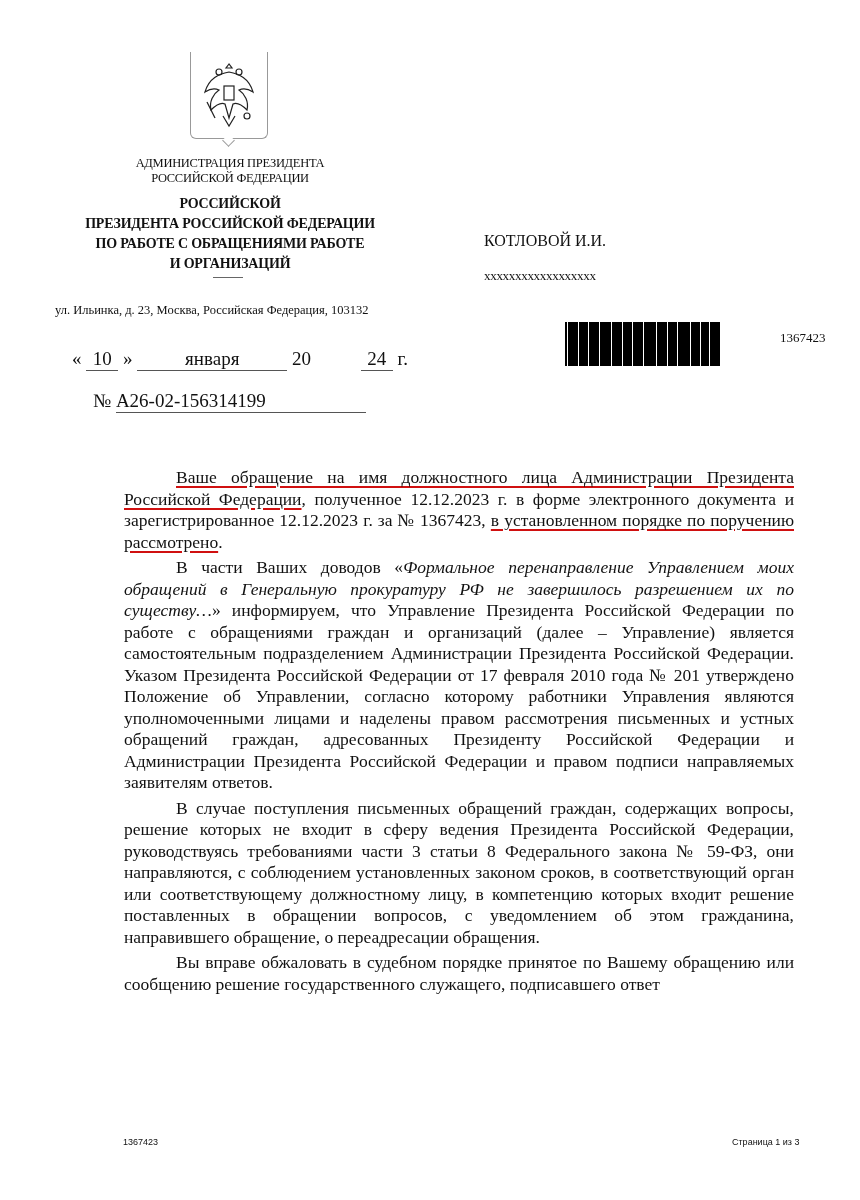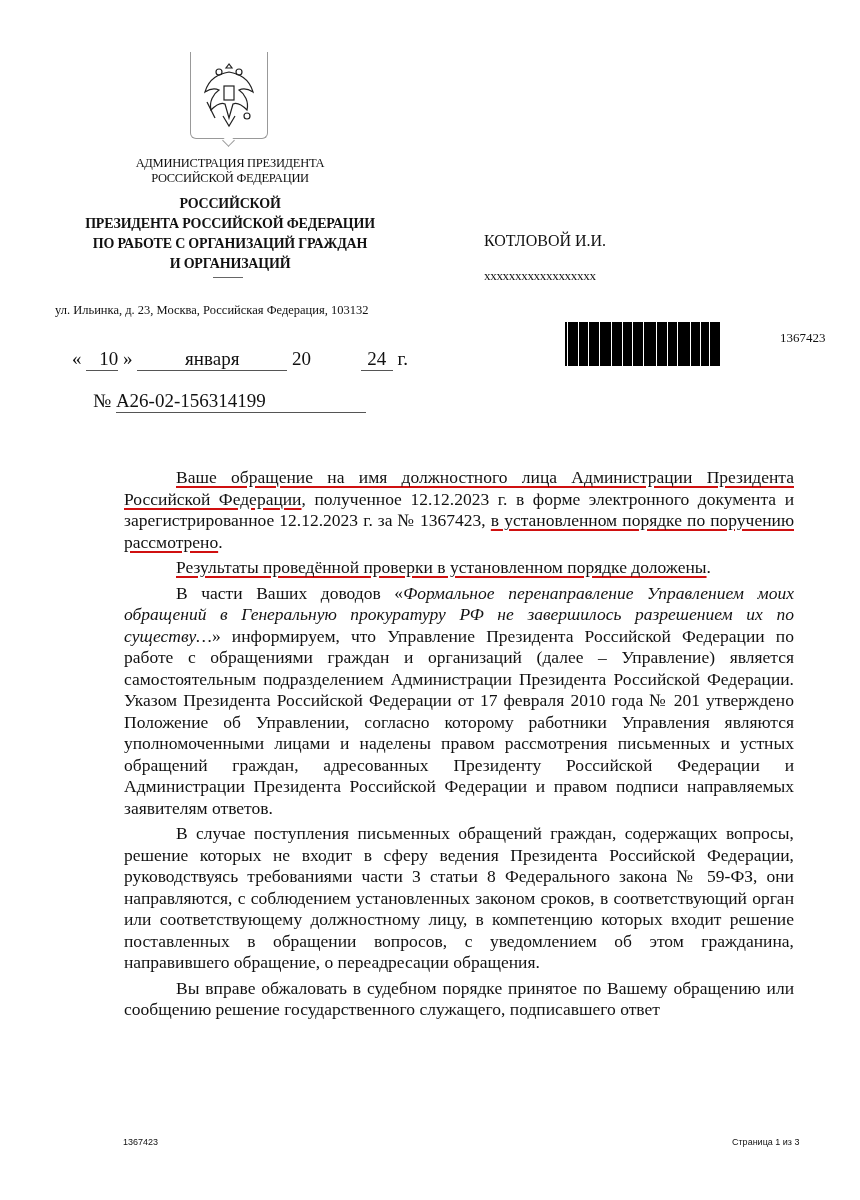--- a/index.html
+++ b/index.html
@@ -42,29 +42,29 @@
       <circle cx="48" cy="58" r="3"></circle>
     </g>
   </svg>
 </div>
 
 <div class="abs admin" style="top:156px;">АДМИНИСТРАЦИЯ ПРЕЗИДЕНТА</div>
 <div class="abs admin" style="top:171px;">РОССИЙСКОЙ ФЕДЕРАЦИИ</div>
 
 <div class="abs dept" style="top:194px;">РОССИЙСКОЙ</div>
 <div class="abs dept" style="top:214px;">ПРЕЗИДЕНТА РОССИЙСКОЙ ФЕДЕРАЦИИ</div>
-<div class="abs dept" style="top:234px;">ПО РАБОТЕ С ОРГАНИЗАЦИЙ ГРАЖДАН</div>
+<div class="abs dept" style="top:234px;">ПО РАБОТЕ С ОБРАЩЕНИЯМИ РАБОТЕ</div>
 <div class="abs dept" style="top:254px;">И ОРГАНИЗАЦИЙ</div>
 <div class="abs dash"></div>
 
 <div class="abs addr">ул. Ильинка, д. 23, Москва, Российская Федерация, 103132</div>
 
 <div class="abs date-row">
   <span>«</span>
-  <span class="ul" style="width:32px;text-align:right;">10</span>
+  <span class="ul" style="width:32px;">10</span>
   <span>»</span>
   <span class="ul" style="width:150px;">января</span>
   <span>20</span>
   <span class="ul" style="width:32px;margin-left:45px;">24</span>
   <span>г.</span>
 </div>
 
 <div class="abs num-row">
   <span>№</span>
   <span class="ul" style="width:250px; text-align:left;">А26-02-156314199</span>
@@ -87,20 +87,19 @@
     <span style="width:9px"></span>
     <span style="width:12px"></span>
     <span style="width:9px"></span>
     <span style="width:8px"></span>
     <span style="width:10px"></span>
 </div>
 <div class="abs barcode-num">1367423</div>
 
 <div class="abs body-text">
   <p><span class="red-ul">Ваше обращение на имя должностного лица Администрации Президента Российской Федерации</span><span>, полученное 12.12.2023 г. в форме электронного документа и зарегистрированное 12.12.2023 г. за № 1367423, </span><span class="red-ul">в установленном порядке по поручению рассмотрено</span><span>.</span></p>
-  <p><span class="red-ul">Результаты проведённой проверки в установленном порядке доложены</span><span>.</span></p>
   <p><span>В части Ваших доводов «</span><i>Формальное перенаправление Управлением моих обращений в Генеральную прокуратуру РФ не завершилось разрешением их по существу…</i><span>» информируем, что Управление Президента Российской Федерации по работе с обращениями граждан и организаций (далее – Управление) является самостоятельным подразделением Администрации Президента Российской Федерации. Указом Президента Российской Федерации от 17 февраля 2010 года № 201 утверждено Положение об Управлении, согласно которому работники Управления являются уполномоченными лицами и наделены правом рассмотрения письменных и устных обращений граждан, адресованных Президенту Российской Федерации и Администрации Президента Российской Федерации и правом подписи направляемых заявителям ответов.</span></p>
   <p>В случае поступления письменных обращений граждан, содержащих вопросы, решение которых не входит в сферу ведения Президента Российской Федерации, руководствуясь требованиями части 3 статьи 8 Федерального закона № 59-ФЗ, они направляются, с соблюдением установленных законом сроков, в соответствующий орган или соответствующему должностному лицу, в компетенцию которых входит решение поставленных в обращении вопросов, с уведомлением об этом гражданина, направившего обращение, о переадресации обращения.</p>
   <p>Вы вправе обжаловать в судебном порядке принятое по Вашему обращению или сообщению решение государственного служащего, подписавшего ответ</p>
 </div>
 
 <div class="abs footer-left">1367423</div>
 <div class="abs footer-right">Страница 1 из 3</div>
 
 </body></html>

